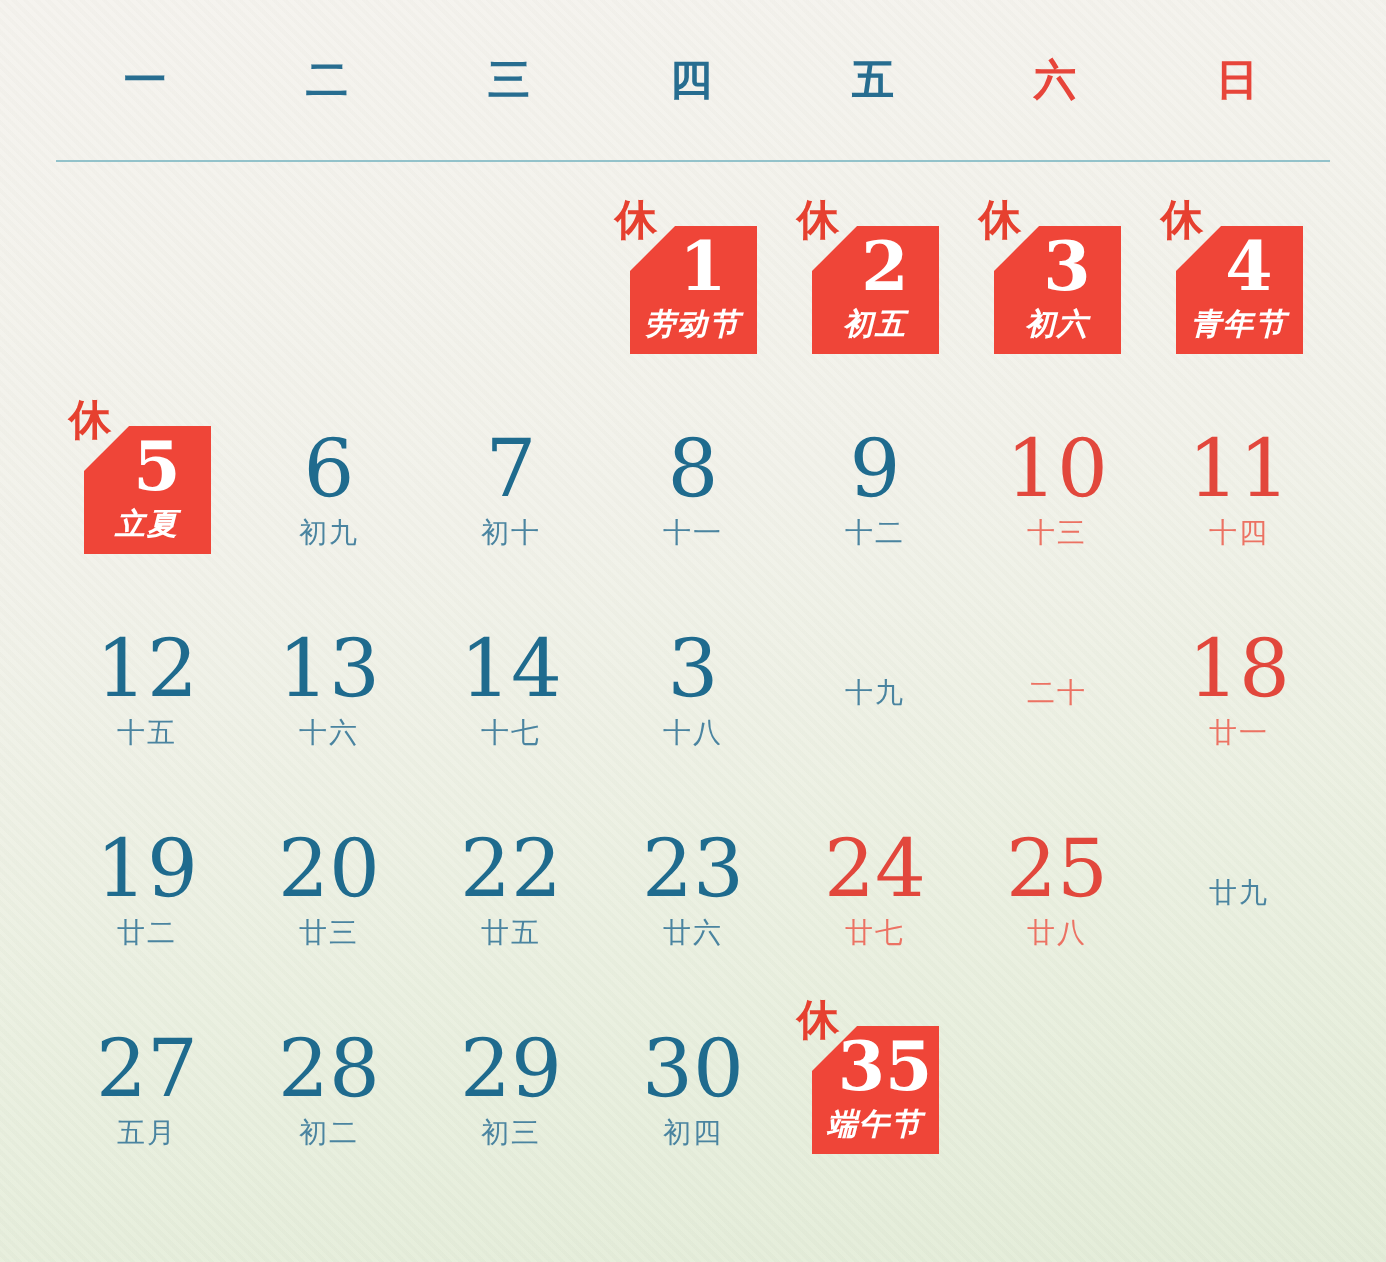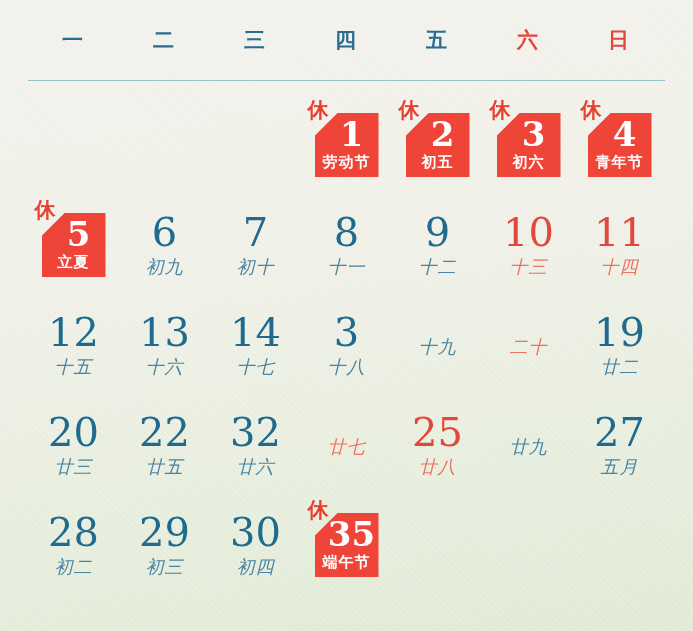--- a/index.html
+++ b/index.html
@@ -53,24 +53,23 @@
     justify-content: center;
     position: relative;
   }
   .num {
     font-family: "DejaVu Serif", serif;
     font-size: 40px;
     line-height: 1.0;
     font-weight: 400;
   }
   .lunar {
-    font-size: 18px;
+    font-size: 14px;
     margin-top: 3px;
     letter-spacing: 1px;
-    font-style: italic;
   }
   .t-num  { color: #1f6b8e; }
   .t-lun  { color: #4a84a0; }
   .r-num  { color: #e2473c; }
   .r-lun  { color: #ec7263; }
 
   
   .hol-box {
     position: relative;
     width: 64px;
@@ -103,20 +102,21 @@
     padding-left: 10px;
     text-align: center;
   }
   .hlabel {
     font-size: 15px;
     font-weight: 700;
     color: #ffffff;
     margin-top: 2px;
     letter-spacing: 1px;
     white-space: nowrap;
+    font-style: italic;
   }
 </style>
 </head>
 <body>
 
 <div class="page">
   <div class="calendar">
 
     <div class="weekdays">
       <div class="wd wd-teal">一</div>
@@ -226,38 +226,43 @@
       <div class="cell">
         <div class="num t-num">3</div>
         <div class="lunar t-lun">十八</div>
       </div>
       <div class="cell">
         <div class="lunar t-lun">十九</div>
       </div>
       <div class="cell">
         <div class="lunar r-lun">二十</div>
       </div>
+      <div class="cell">
+        <div class="num r-num">18</div>
+        <div class="lunar r-lun">廿一</div>
+      </div>
 
       <div class="cell">
         <div class="num t-num">19</div>
         <div class="lunar t-lun">廿二</div>
       </div>
       <div class="cell">
         <div class="num t-num">20</div>
         <div class="lunar t-lun">廿三</div>
       </div>
       <div class="cell">
         <div class="num t-num">22</div>
         <div class="lunar t-lun">廿五</div>
       </div>
       <div class="cell">
-        <div class="num t-num">32</div>
+        <div class="num t-num">23</div>
         <div class="lunar t-lun">廿六</div>
       </div>
       <div class="cell">
+        <div class="num r-num">24</div>
         <div class="lunar r-lun">廿七</div>
       </div>
       <div class="cell">
         <div class="num r-num">25</div>
         <div class="lunar r-lun">廿八</div>
       </div>
 
       <div class="cell">
         <div class="lunar t-lun">廿九</div>
       </div>

